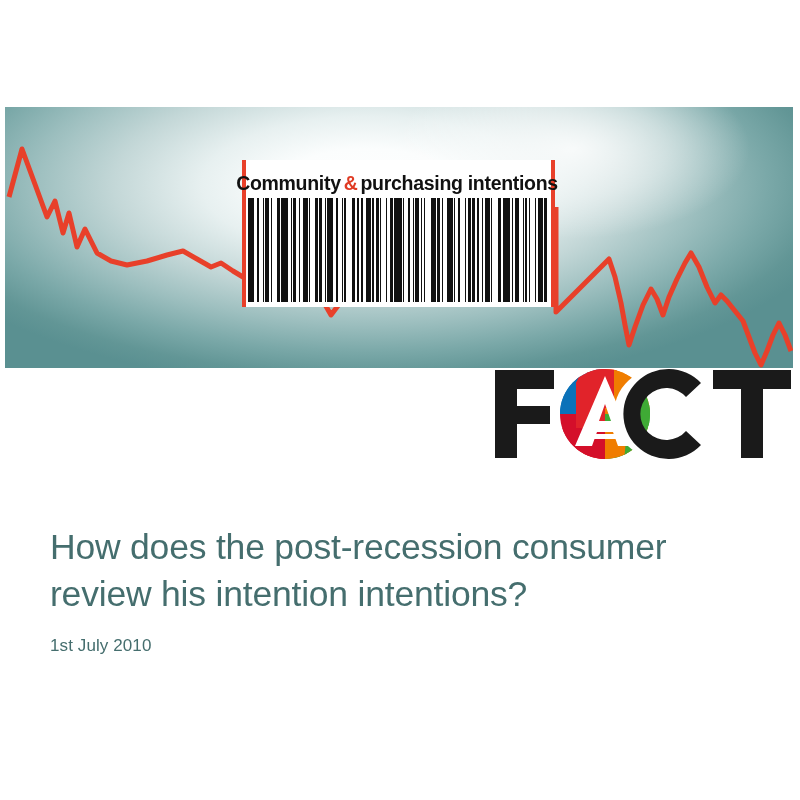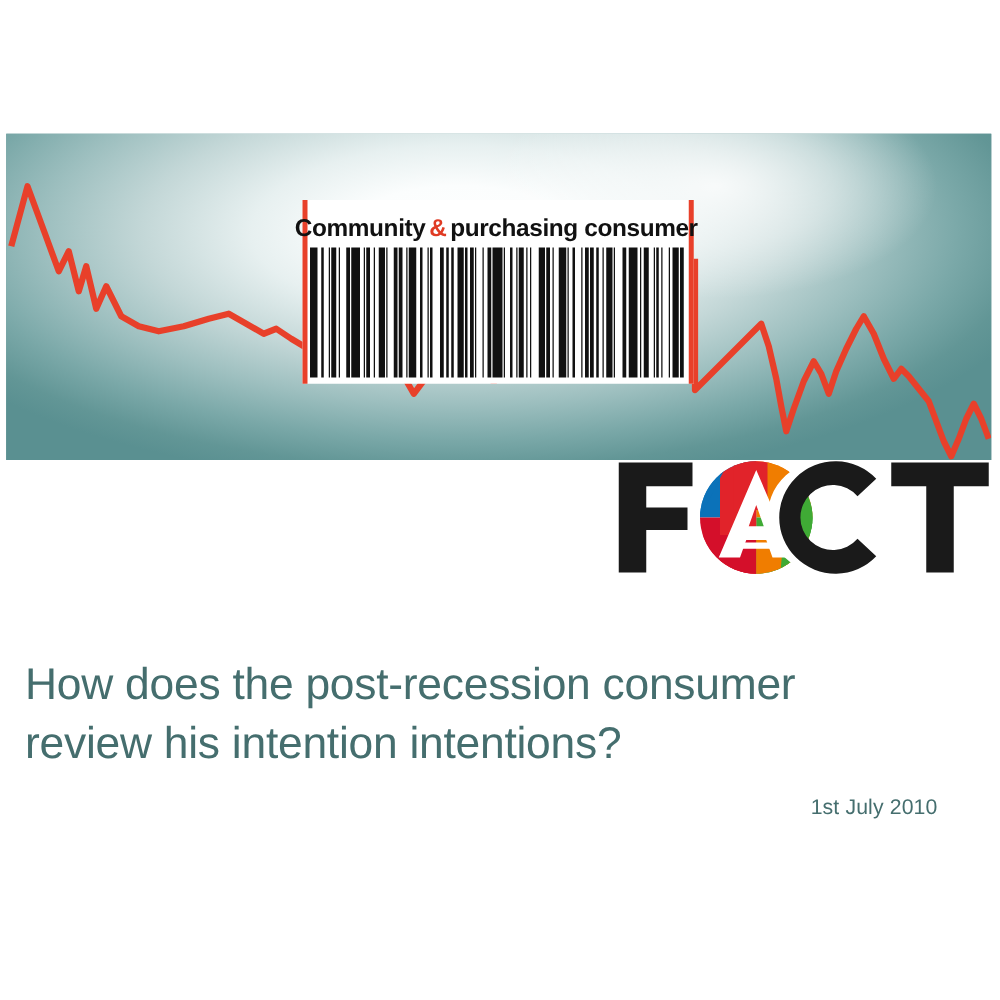--- a/index.html
+++ b/index.html
@@ -121,40 +121,39 @@
     left: 492px;
     top: 368px;
     width: 302px;
     height: 112px;
   }
   .logo svg { display: block; }
 
   
   .title-block {
     position: absolute;
-    left: 20px;
+    left: 50px;
     top: 524px;
     width: 730px;
   }
   .main-title {
     font-family: "Liberation Sans", sans-serif;
     font-size: 35.5px;
     line-height: 47px;
     color: #456E6E;
     font-weight: normal;
     letter-spacing: -0.2px;
     margin: 0;
   }
   .date-line {
     margin-top: 18px;
     font-family: "Liberation Sans", sans-serif;
     font-size: 17px;
     color: #456E6E;
     letter-spacing: 0.1px;
-    text-align: right;
   }
 </style>
 </head>
 <body>
 
 <div class="hero">
   <div class="hero-extra-glow"></div>
 
   <svg class="spark" viewBox="0 0 788 261" preserveAspectRatio="none">
 
@@ -169,21 +168,21 @@
     <path d="M 551,100 L 551,205 L 560,196 L 572,184 L 586,170 L 598,158 L 604,152 L 610,170 L 616,196 L 620,218 L 624,238 L 630,220 L 638,198 L 646,182 L 652,192 L 658,208 L 664,190 L 672,172 L 680,156 L 686,146 L 694,160 L 702,180 L 710,196 L 716,188 L 722,194 L 730,204 L 738,214 L 744,230 L 750,246 L 756,258 L 762,244 L 768,228 L 774,216 L 780,228 L 786,244" fill="none" stroke="#e8402a" stroke-width="5" stroke-linejoin="round" stroke-linecap="butt"></path>
   </svg>
 </div>
 
 <div class="barcode">
   <div class="barcode-red-left"></div>
   <div class="barcode-red-right"></div>
 
   <div class="barcode-title">
     <span class="endbar"></span>
-    <span class="txt"><span>Community</span><span class="amp">&amp;</span><span>purchasing consumer</span></span>
+    <span class="txt"><span>Community</span><span class="amp">&amp;</span><span>purchasing intentions</span></span>
     <span class="endbar"></span>
     <span class="endbar thin"></span>
   </div>
 
   <div class="barcode-bars" id="barcode-bars">
       <i style="width:6.20px"></i>
       <i style="width:2.48px;background:transparent"></i>
       <i style="width:2.48px"></i>
       <i style="width:3.72px;background:transparent"></i>
       <i style="width:1.24px"></i>

